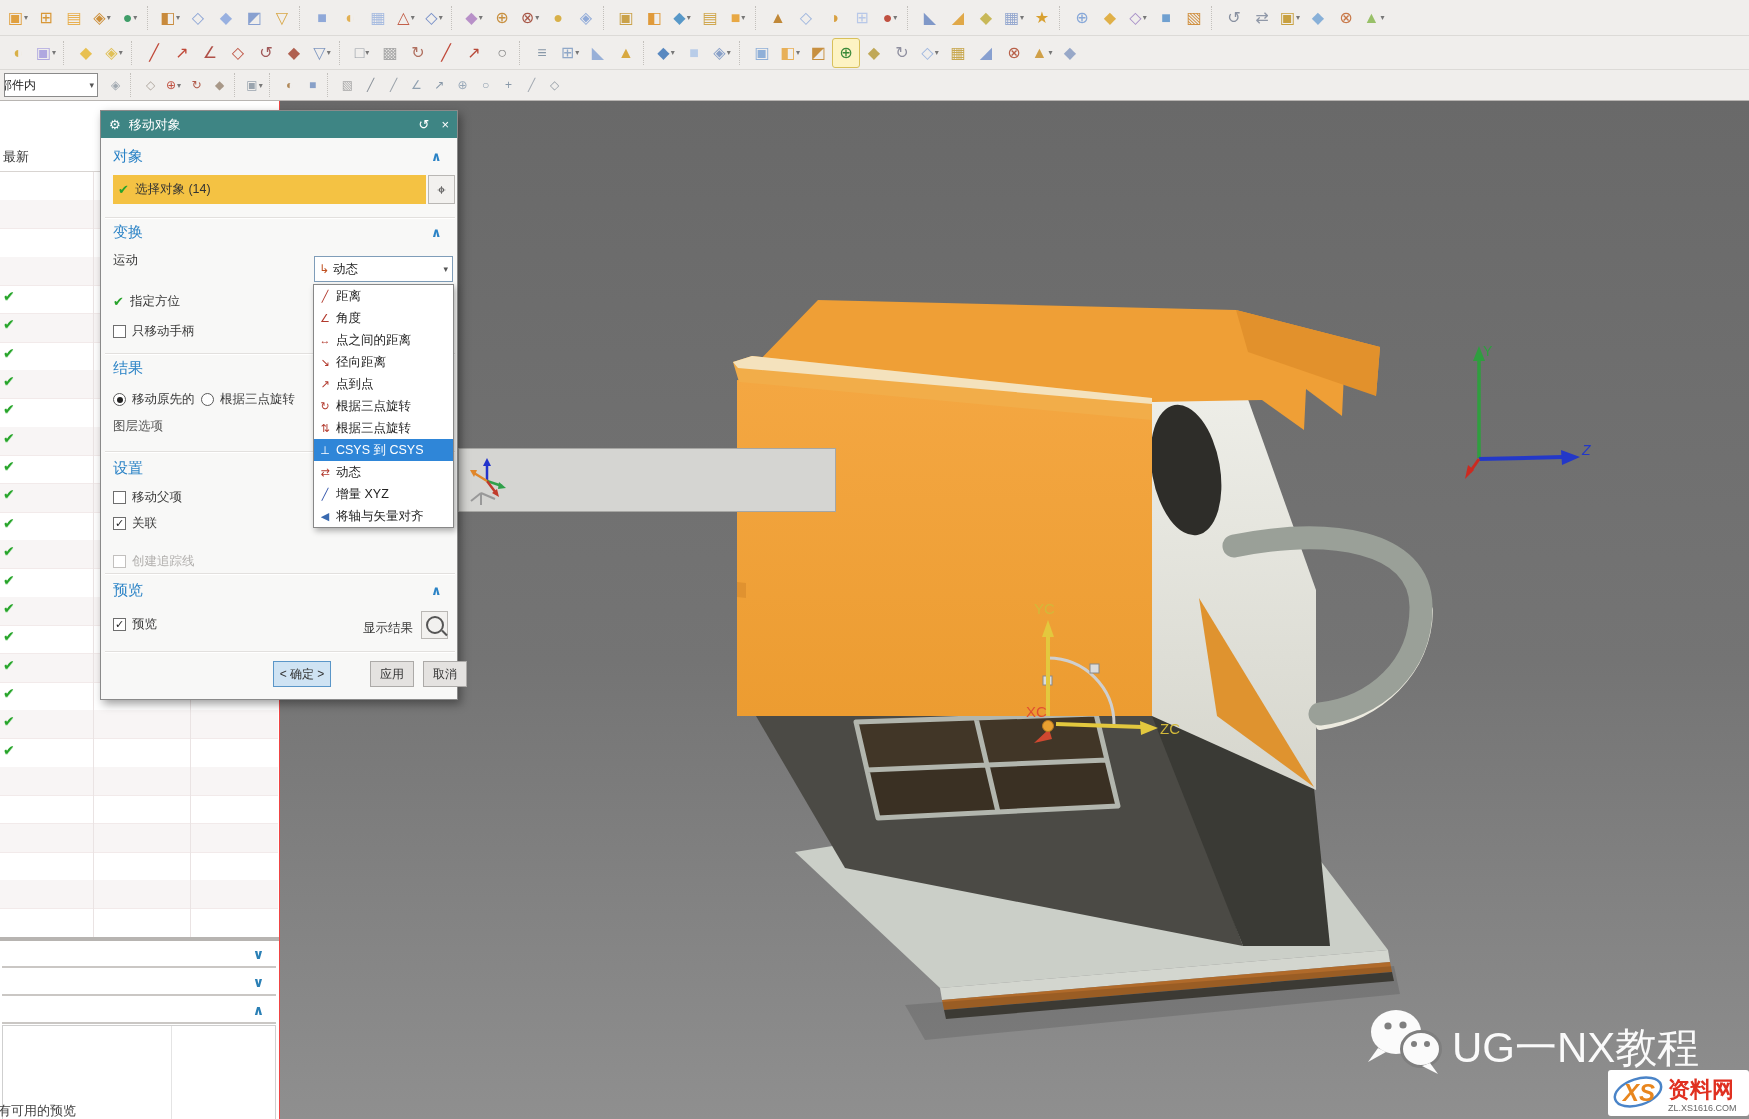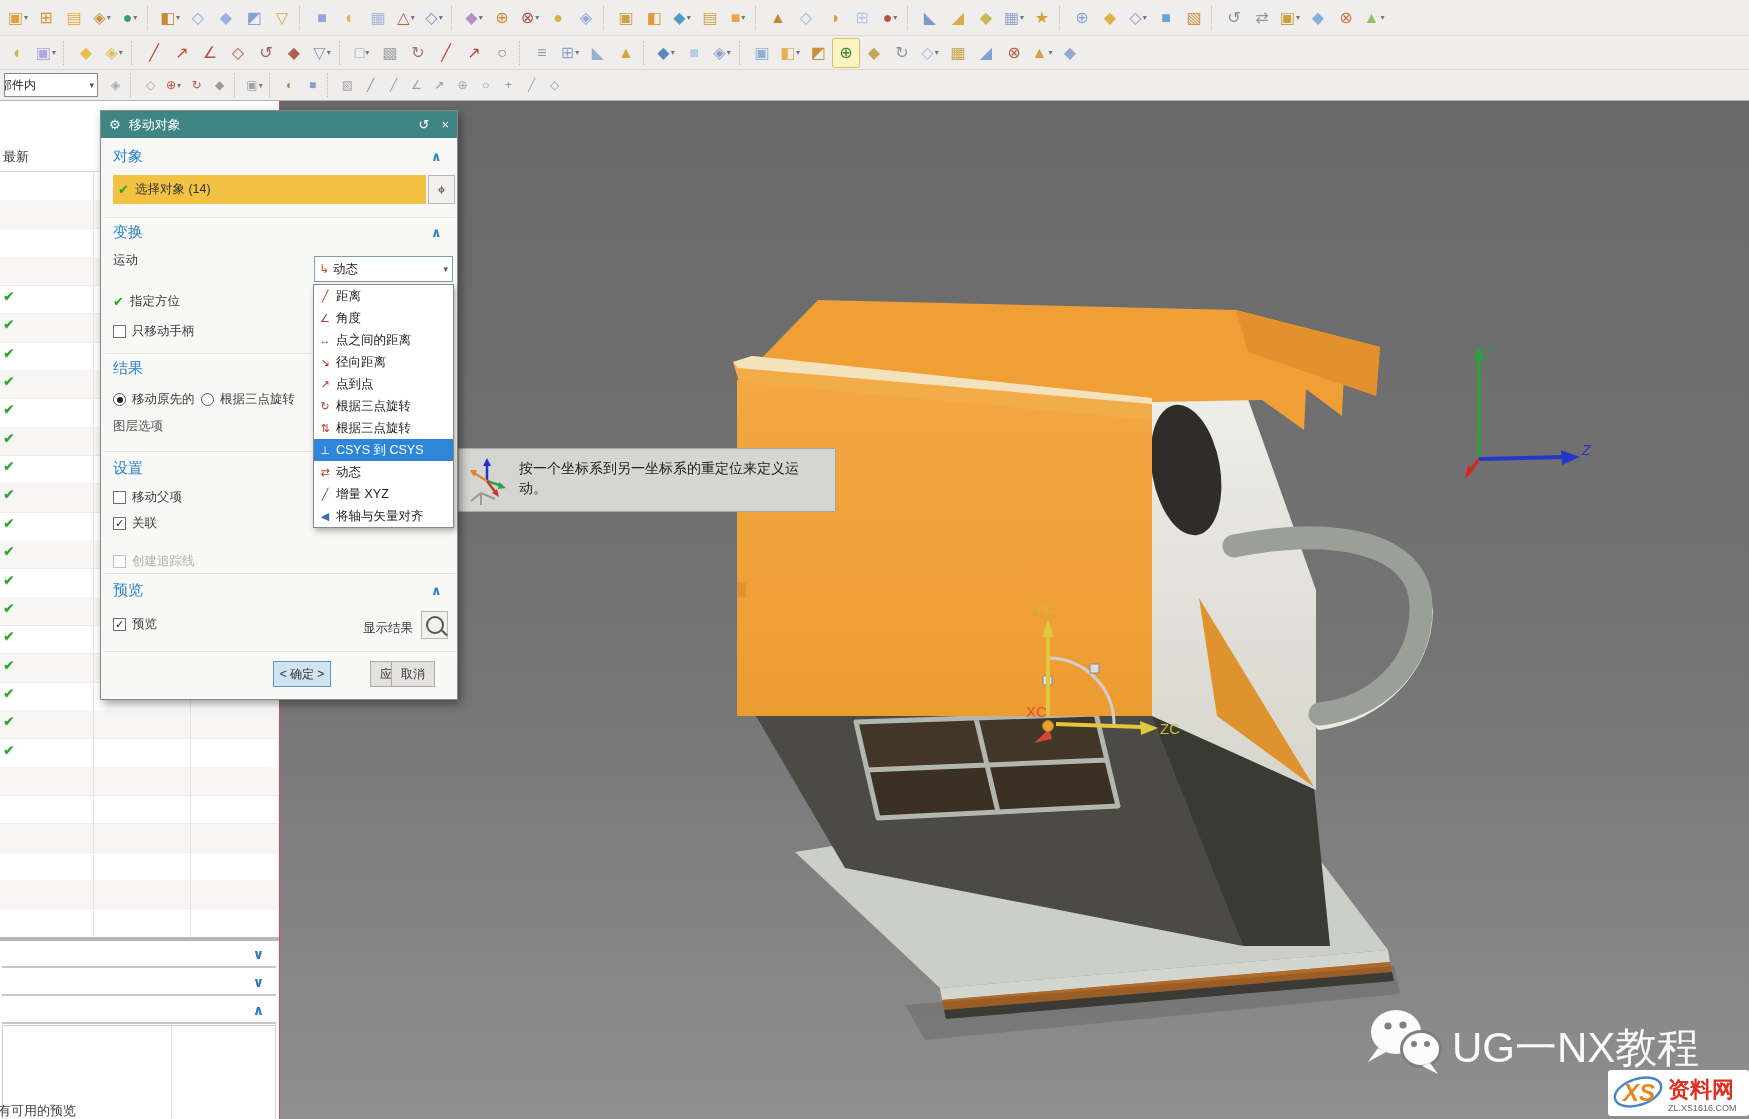--- a/index.html
+++ b/index.html
@@ -706,21 +706,21 @@
   </div>
   <div class="lbl" style="left:262px;top:509px;">显示结果</div>
   <div class="sqbtn" style="left:320px;top:500px;height:28px;">
     <span class="mag"></span>
   </div>
 
   <div class="sep" style="top:540px;"></div>
 
   <div class="btn primary" style="left:172px;width:58px;">&lt; 确定 &gt;</div>
   <div class="btn" style="left:242px;width:44px;margin-left:27px;">应用</div>
-  <div class="btn" style="left:290px;width:44px;">取消</div>
+  <div class="btn" style="left:322px;width:44px;">取消</div>
 </div>
 
 <div id="dropdown">
     <div class="dditem">
       <span class="ic" style="color: rgb(178, 58, 46);">╱</span>
       <span>距离</span>
     </div>
     <div class="dditem">
       <span class="ic" style="color: rgb(178, 58, 46);">∠</span>
       <span>角度</span>
@@ -770,17 +770,13 @@
     <line x1="20" y1="26" x2="35" y2="31" stroke="#2fa04a" stroke-width="2.5"></line>
     <polygon points="39,33 32,27 31,34" fill="#2fa04a"></polygon>
     <line x1="20" y1="26" x2="29" y2="38" stroke="#c03a2a" stroke-width="2.5"></line>
     <polygon points="32,42 25,38 30,34" fill="#c03a2a"></polygon>
     <line x1="20" y1="26" x2="7" y2="18" stroke="#e0862a" stroke-width="2.5"></line>
     <polygon points="3,15 10,15 7,22" fill="#e0862a"></polygon>
     <line x1="14" y1="38" x2="14" y2="50" stroke="#999" stroke-width="2"></line>
     <line x1="14" y1="38" x2="28" y2="44" stroke="#999" stroke-width="2"></line>
     <line x1="14" y1="38" x2="4" y2="46" stroke="#999" stroke-width="2"></line>
   </svg>
-  <div class="txt">
-    <div>按一个坐标系到另一坐标系的重定位来定义运</div>
-    <div>动。</div>
-  </div>
 </div>
 
 </body></html>

